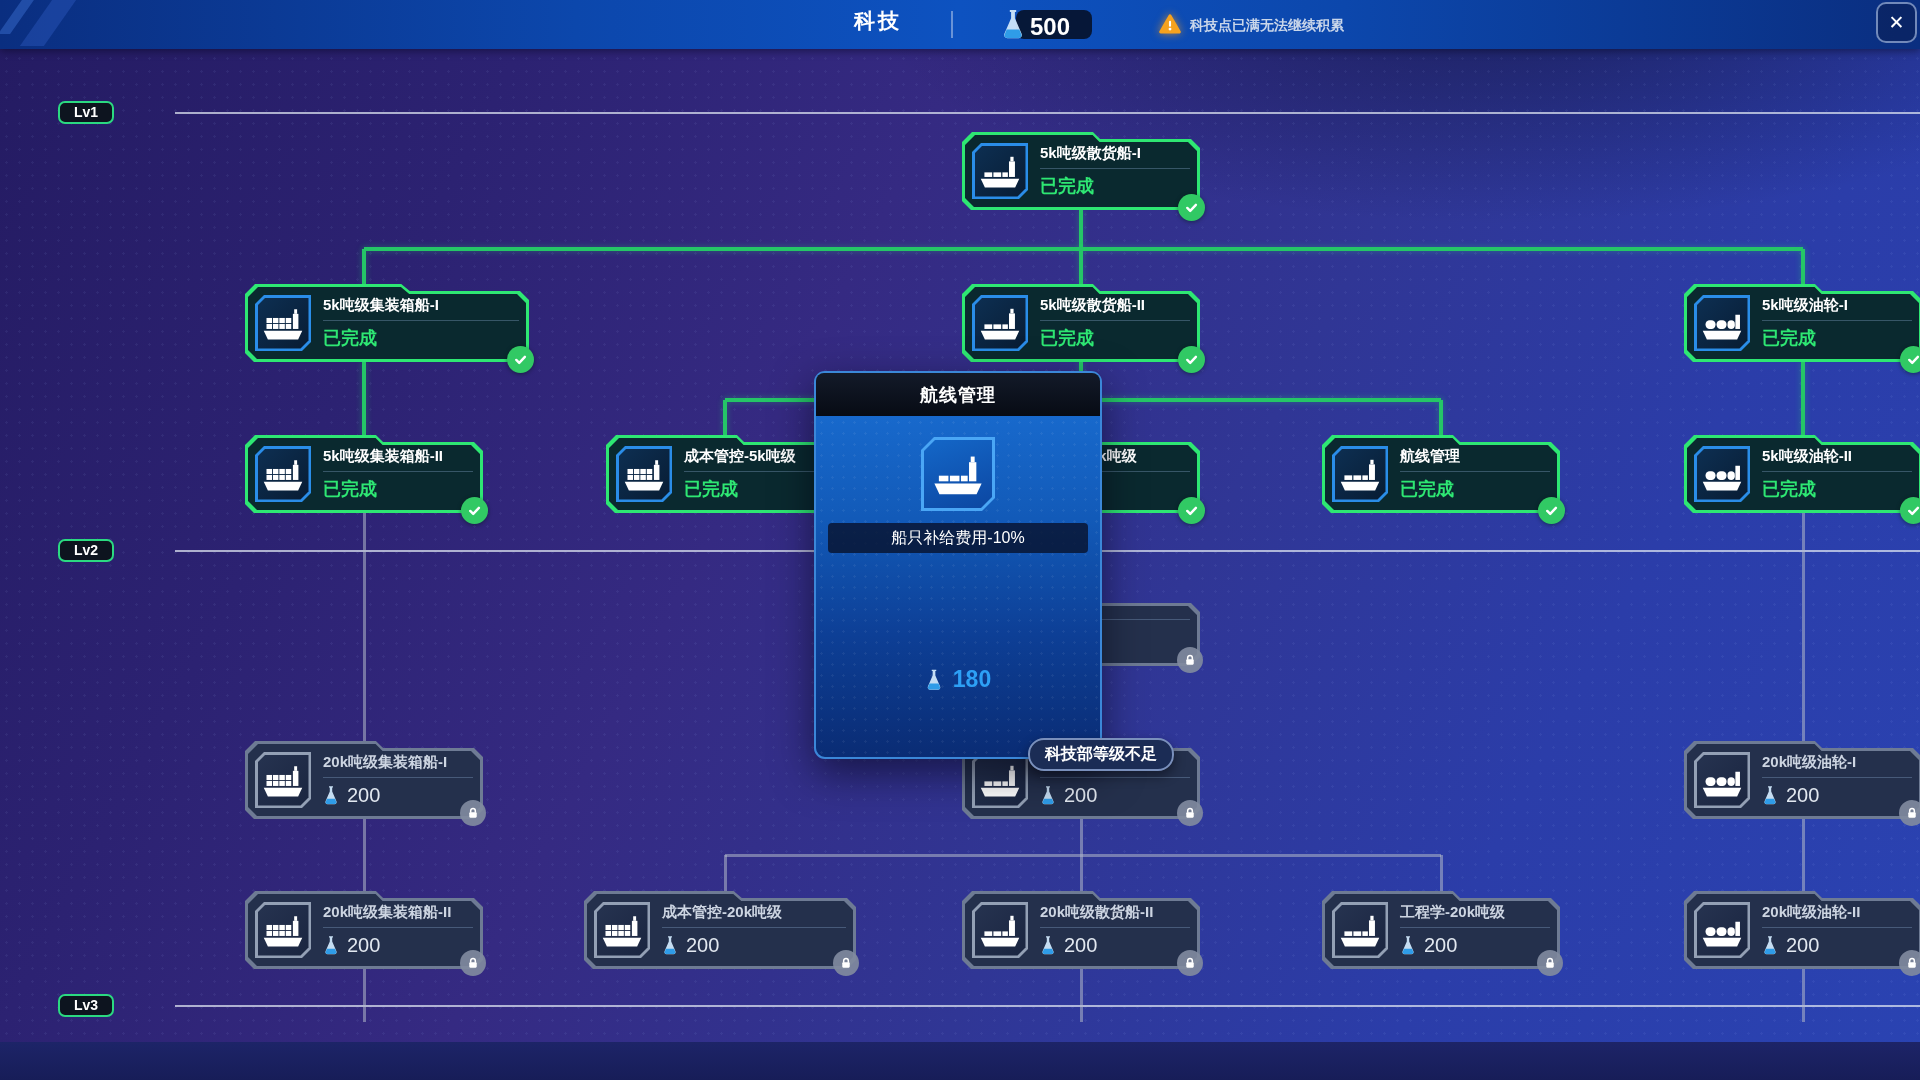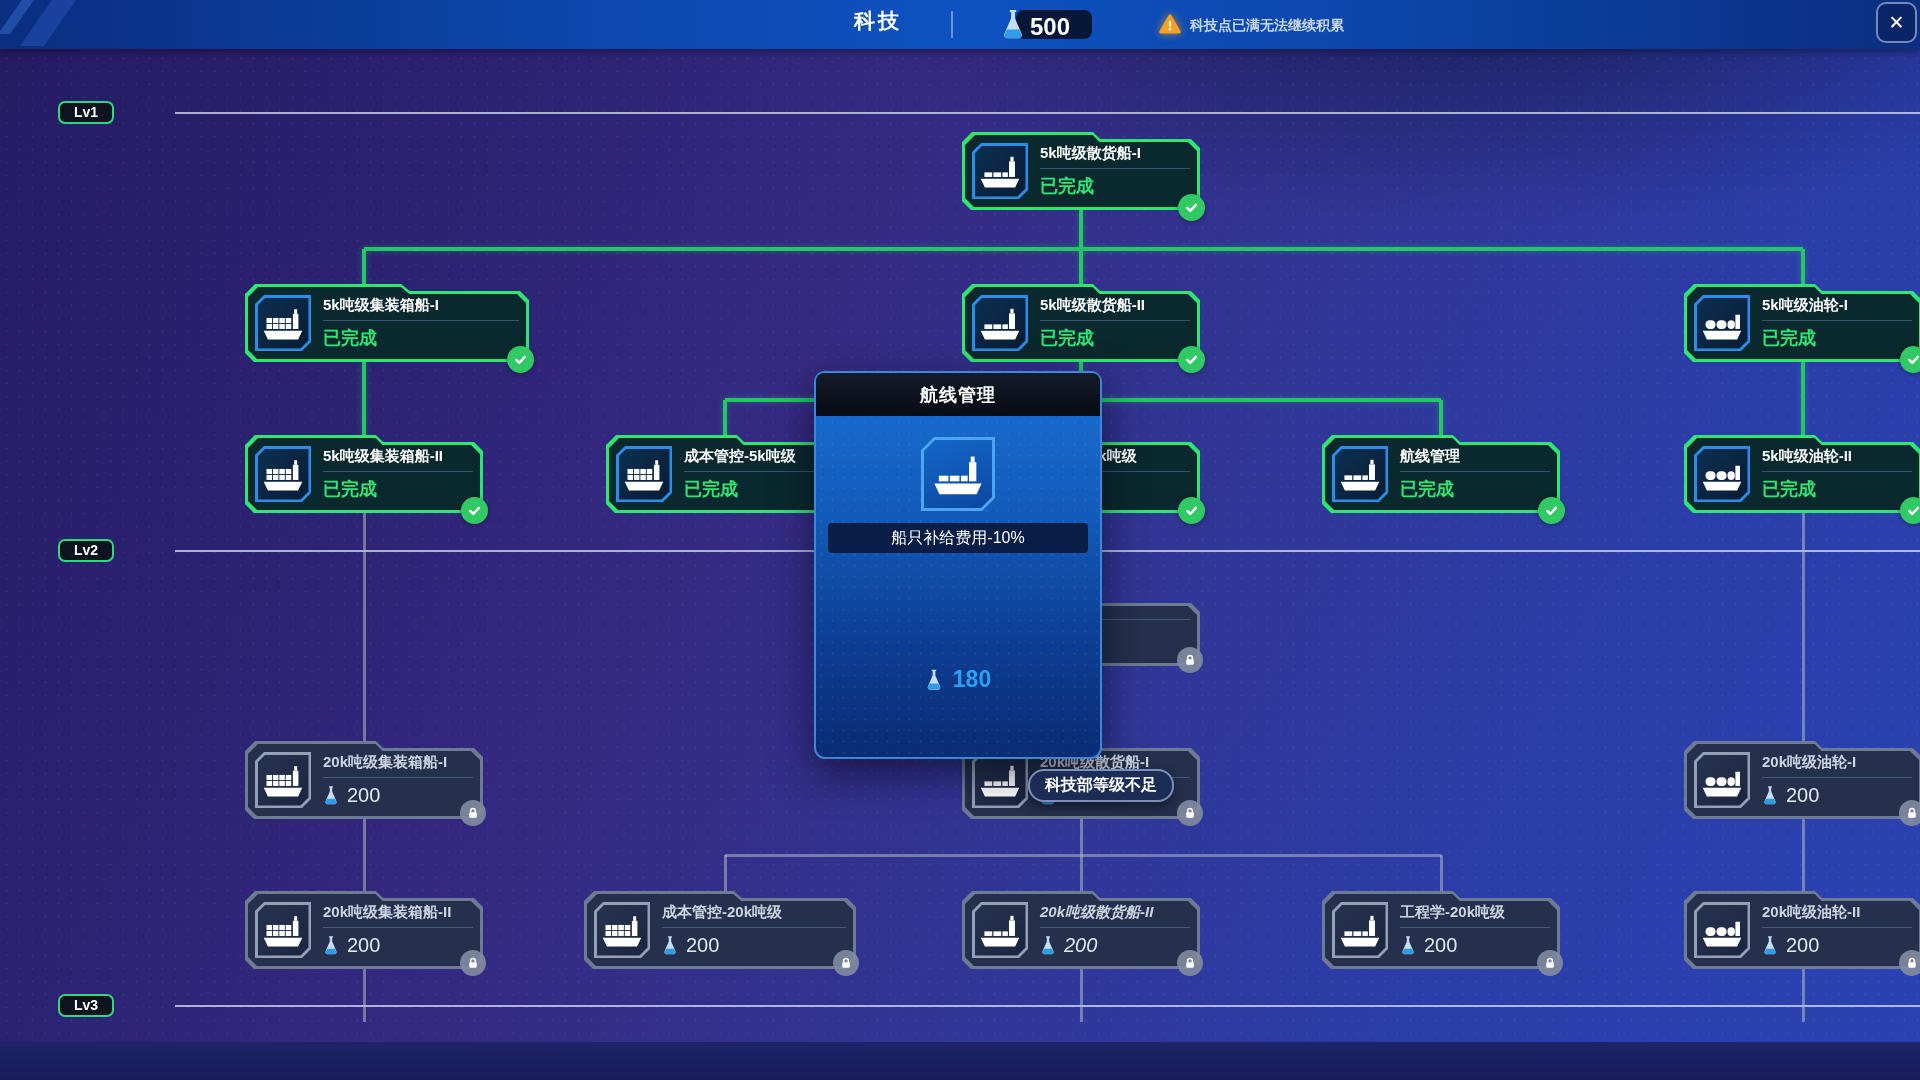--- a/index.html
+++ b/index.html
@@ -121,21 +121,21 @@
     color:#1c1f1c;font-size:21px;font-weight:bold;text-align:center;line-height:41px;letter-spacing:6px;}
   .research-btn::before{content:"";position:absolute;left:10%;top:-25%;width:16%;height:150%;
     background:rgba(255,255,255,.5);transform:skewX(-25deg);}
   .research-btn::after{content:"";position:absolute;left:30%;top:-25%;width:4%;height:150%;
     background:rgba(255,255,255,.4);transform:skewX(-25deg);}
 
   
   .tooltip{position:absolute;left:1028px;top:738px;z-index:6;
     background:#1b2c55;border:2px solid #7a90bc;border-radius:16px;padding:4px 15px;
     color:#fff;font-size:16px;font-weight:bold;white-space:nowrap;
-    box-shadow:0 5px 12px rgba(0,0,10,.45);margin-top:31px;}
+    box-shadow:0 5px 12px rgba(0,0,10,.45);}
 
   .svg-defs{position:absolute;width:0;height:0;overflow:hidden;}
 </style>
 </head>
 <body>
 
 <div id="root">
 
   <svg class="svg-defs" xmlns="http://www.w3.org/2000/svg">
     <symbol id="ship-bulk" viewBox="0 0 48 48">
@@ -657,21 +657,21 @@
         </div>
       </div>
     </div>
 
     <div class="badge badge-lock">
       <svg>
             <use href="#icon-lock" xlink:href="#icon-lock"></use>
           </svg>
     </div>
   </div>
-      <div class="node locked" style="left: 962px; top: 891px; width: 238px; height: 78px; font-style: italic;">
+      <div class="node locked" style="left: 962px; top: 891px; width: 238px; height: 78px;">
     <div class="node-frame"></div>
     <div class="node-fill"></div>
     <div class="node-inner">
       <div class="icon-box">
         <div class="icon-box-fill">
           <svg class="ship">
                 <use class="ship-use" href="#ship-bulk" xlink:href="#ship-bulk"></use>
               </svg>
         </div>
       </div>

